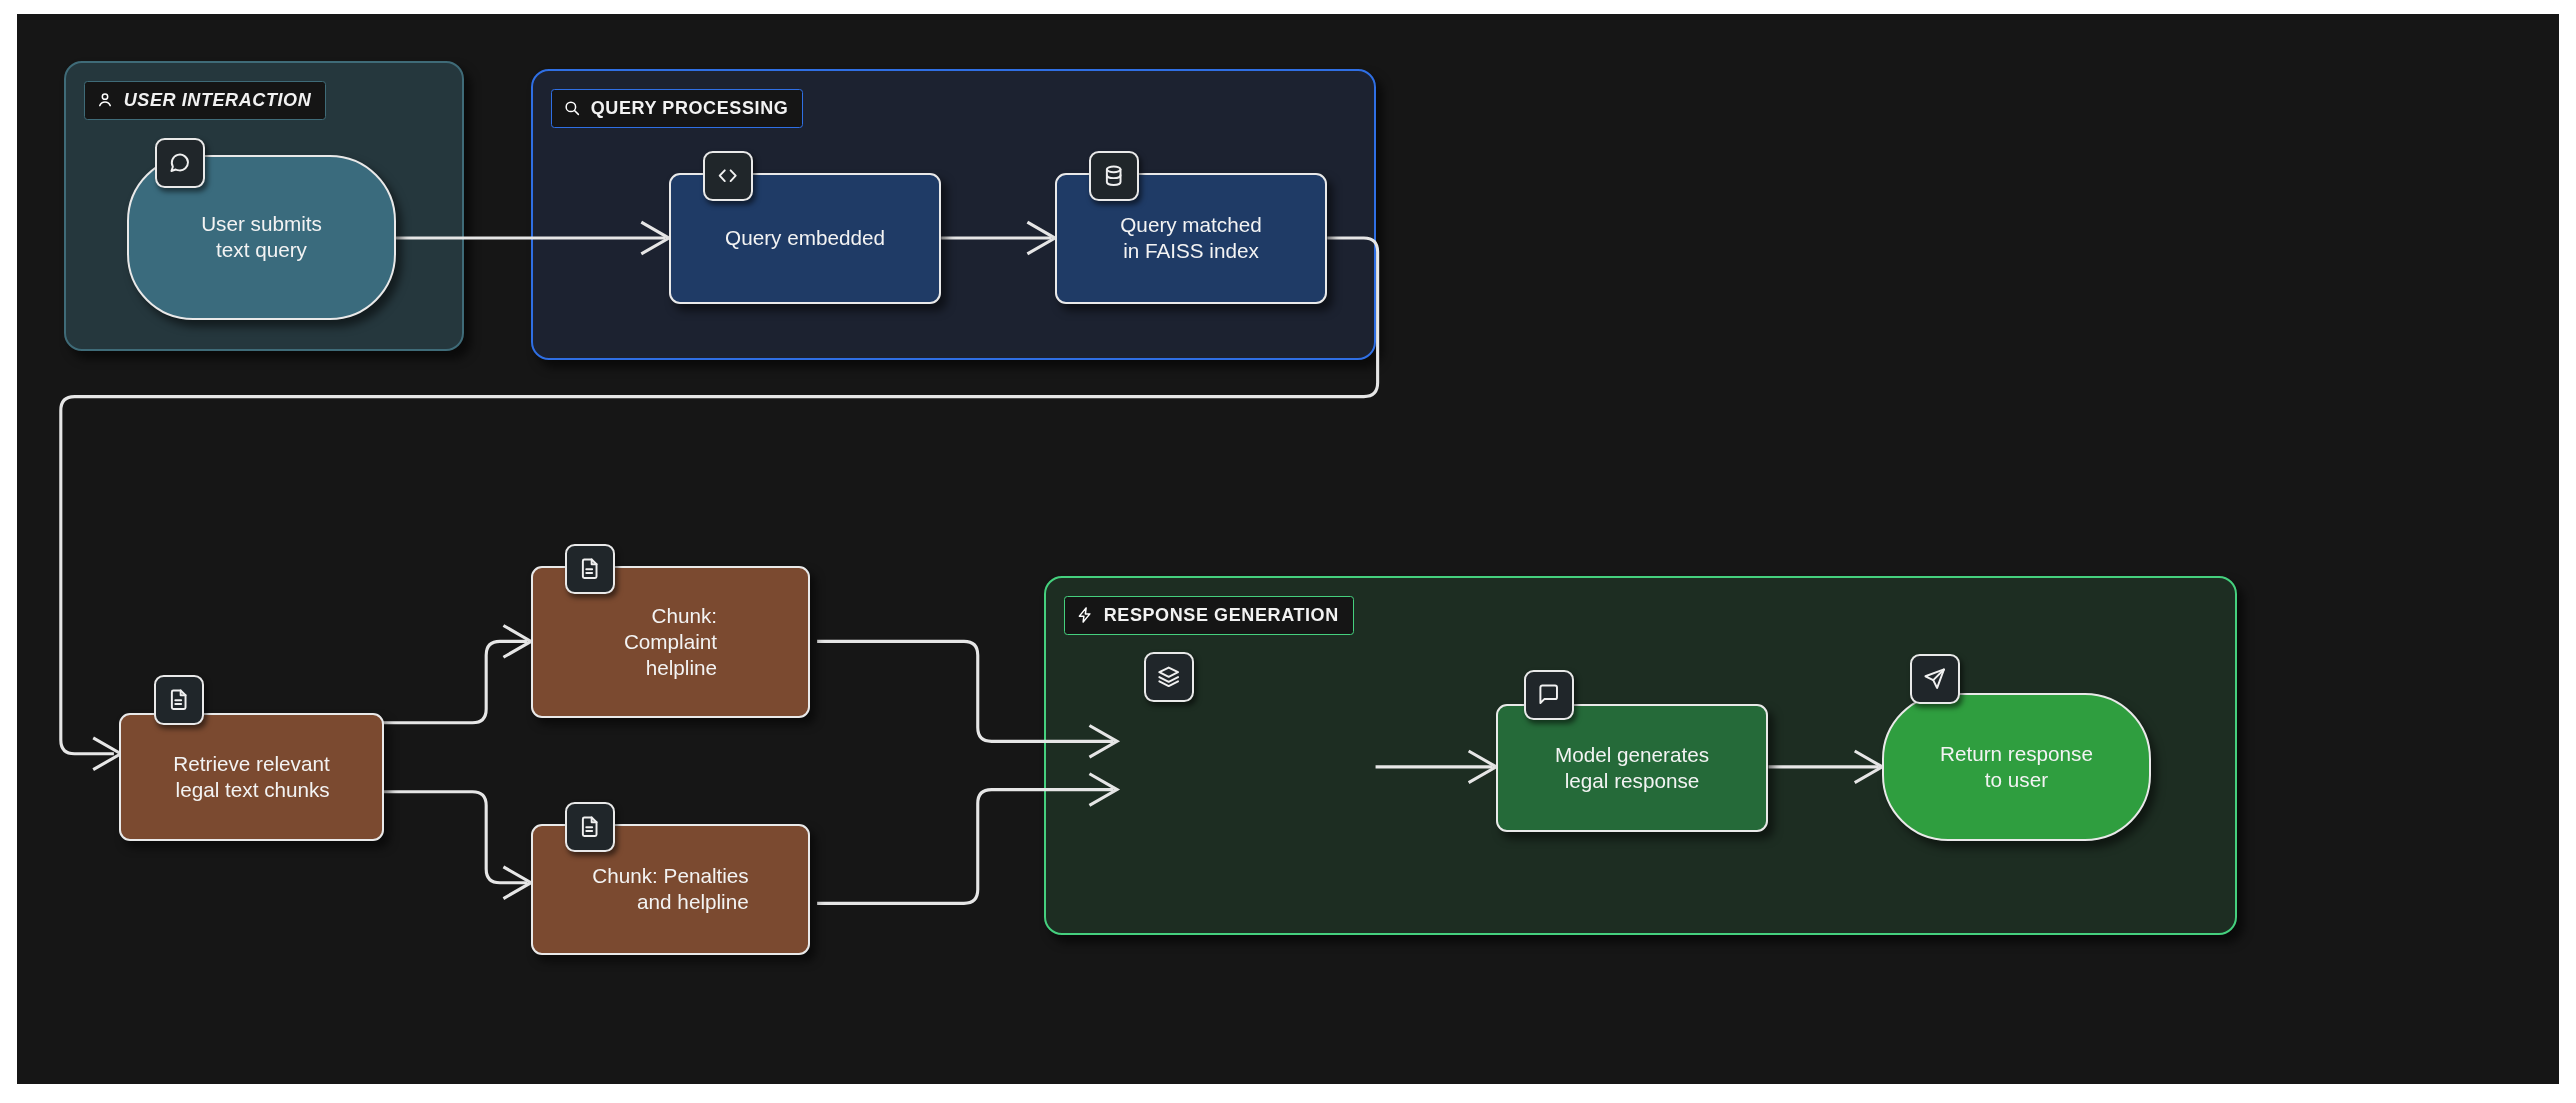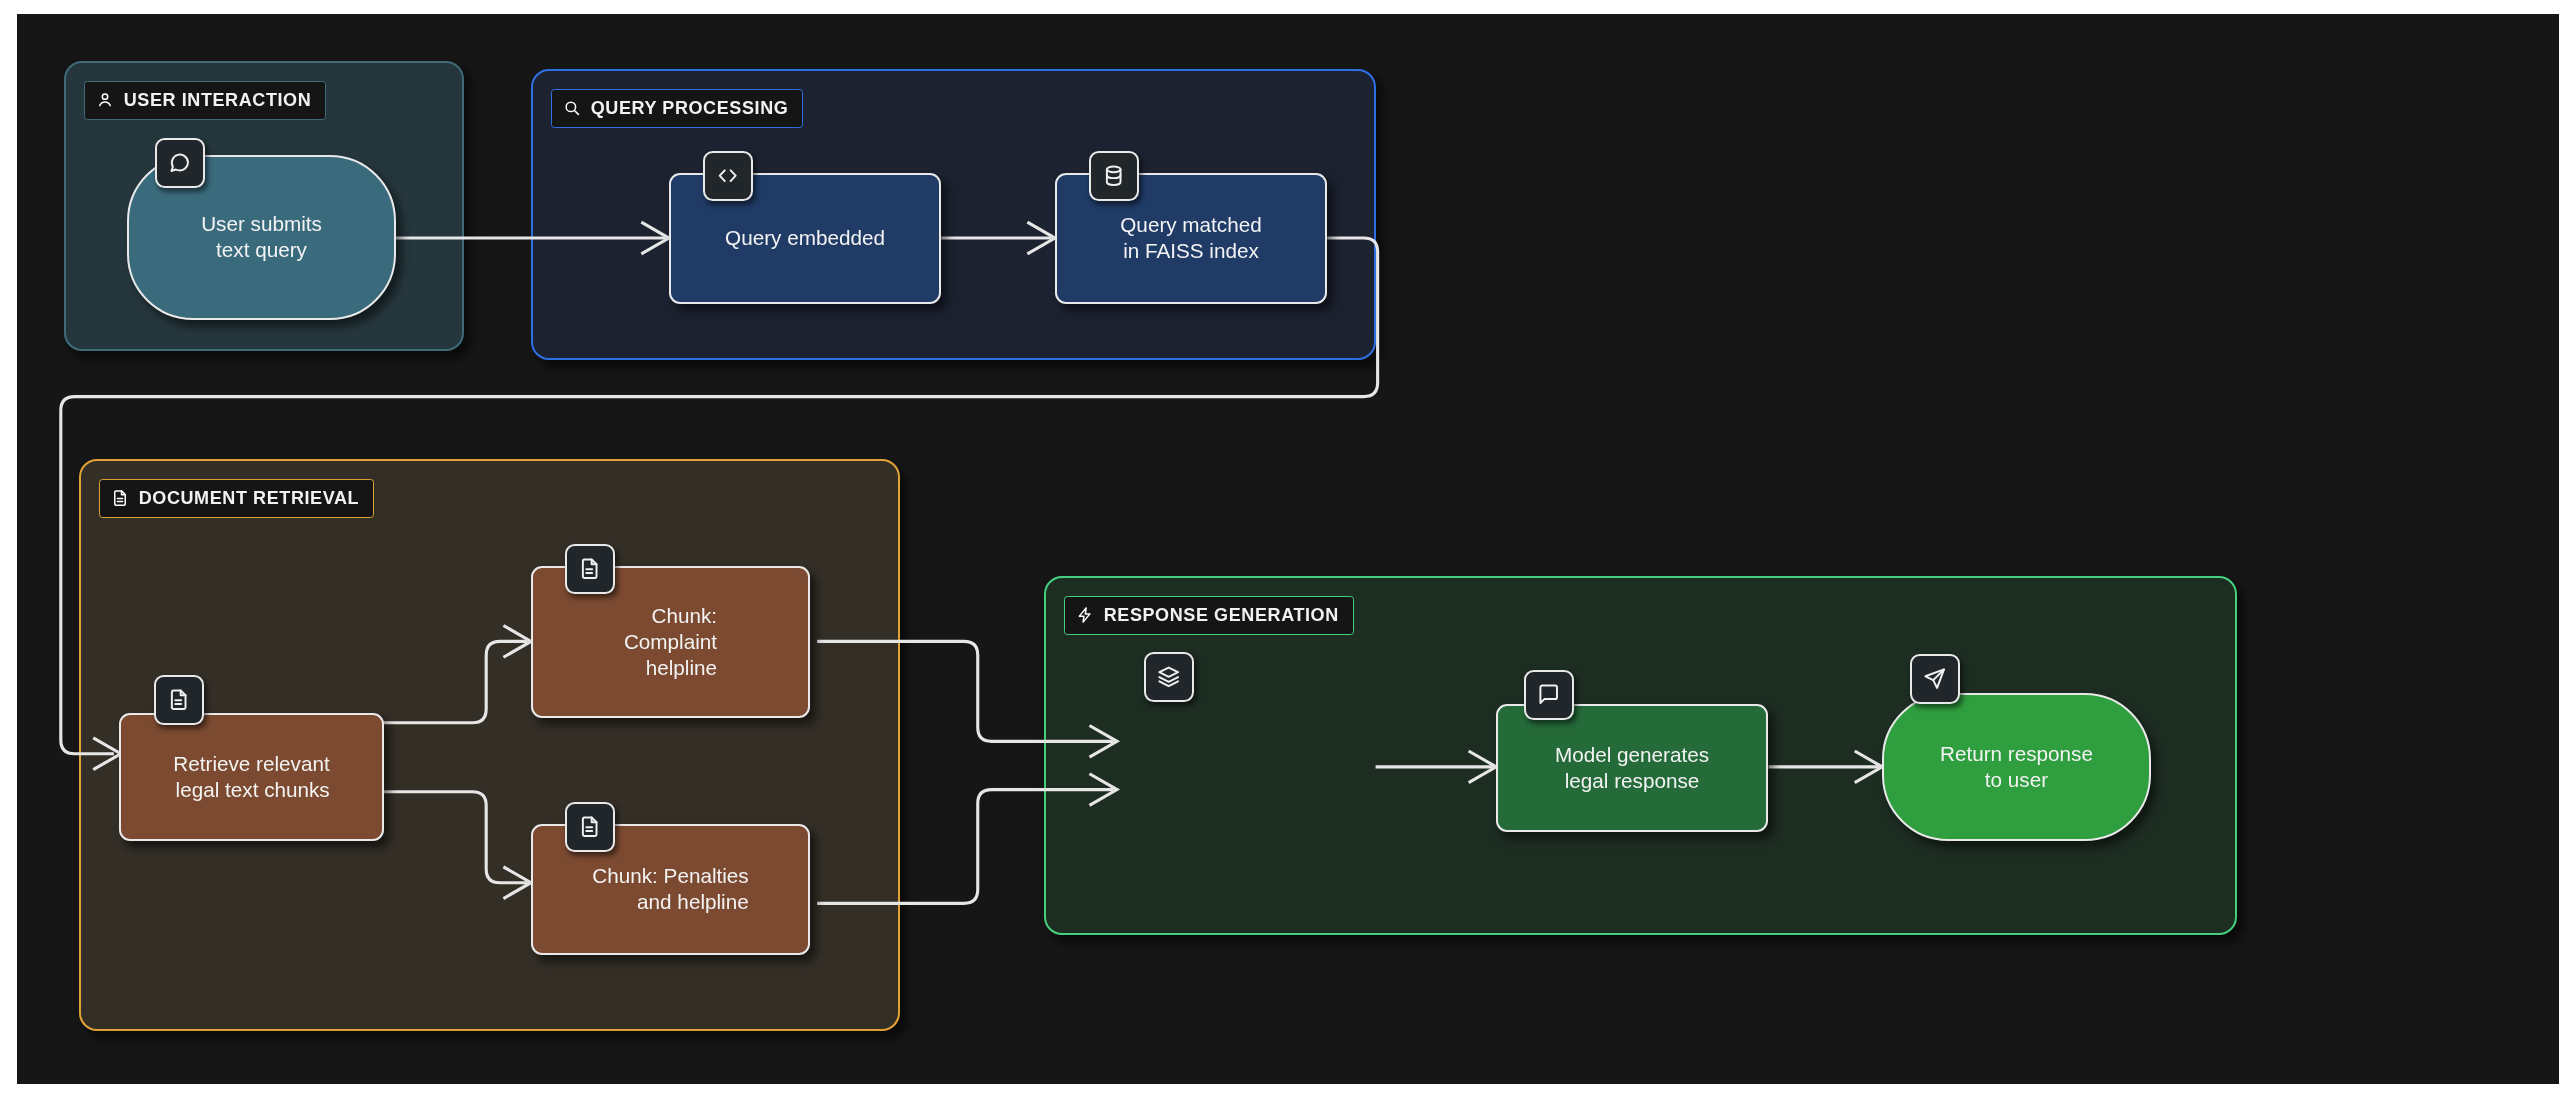--- a/index.html
+++ b/index.html
@@ -50,21 +50,21 @@
     font-size: 18px;
     font-weight: 700;
     letter-spacing: 0.6px;
     color: #f2f2f2;
     white-space: nowrap;
     line-height: 1;
   }
   .cluster-label svg { display:block; }
 
   .c-user      { background:#25373d; border:2.1px solid #3f6b78; }
-  .c-user   .cluster-label { border:1.4px solid #3f6b78; }
+  .c-user   .cluster-label { border:1.4px solid #3f6b78;font-style:italic; }
   .c-query     { background:#1c2230; border:2.1px solid #2f6fe4; }
   .c-query  .cluster-label { border:1.4px solid #2f6fe4; }
   .c-doc       { background:#332e26; border:2.1px solid #e0a136; }
   .c-doc    .cluster-label { border:1.4px solid #e0a136; }
   .c-resp      { background:#1d2d22; border:2.1px solid #45d07e; }
   .c-resp   .cluster-label { border:1.4px solid #45d07e; }
 
   
   .node {
     position: absolute;
@@ -165,33 +165,20 @@
       <span>
         <svg width="18" height="18" viewBox="0 0 24 24" fill="none" stroke="#ffffff" stroke-width="2" stroke-linecap="round">
           <circle cx="10.5" cy="10.5" r="6.3"></circle>
               <path d="M15.3 15.3 L20.5 20.5"></path>
         </svg>
       </span>
       <span class="ctext">QUERY PROCESSING</span>
     </div>
   </div>
 
-  <div class="cluster c-doc" style="left:62px; top:445px; width:821px; height:572px;">
-    <div class="cluster-label">
-      <span>
-        <svg width="18" height="18" viewBox="0 0 24 24" fill="none" stroke="#ffffff" stroke-width="2" stroke-linejoin="round" stroke-linecap="round">
-          <path d="M14 2.5H6.5A1.5 1.5 0 0 0 5 4v16a1.5 1.5 0 0 0 1.5 1.5h11A1.5 1.5 0 0 0 19 20V7.5z"></path>
-          <path d="M14 2.5V7.5H19"></path>
-              <path d="M8.5 12.5h7"></path>
-              <path d="M8.5 16.5h7"></path>
-        </svg>
-      </span>
-      <span class="ctext">DOCUMENT RETRIEVAL</span>
-    </div>
-  </div>
 
   <div class="cluster c-resp" style="left:1027px; top:562px; width:1193px; height:359px;">
     <div class="cluster-label">
       <span>
         <svg width="18" height="18" viewBox="0 0 24 24" fill="none" stroke="#ffffff" stroke-width="2" stroke-linejoin="round" stroke-linecap="round">
           <path d="M13.5 2.5 4.5 13.5h6l-1 8 9-11h-6z"></path>
         </svg>
       </span>
       <span class="ctext">RESPONSE GENERATION</span>
     </div>

